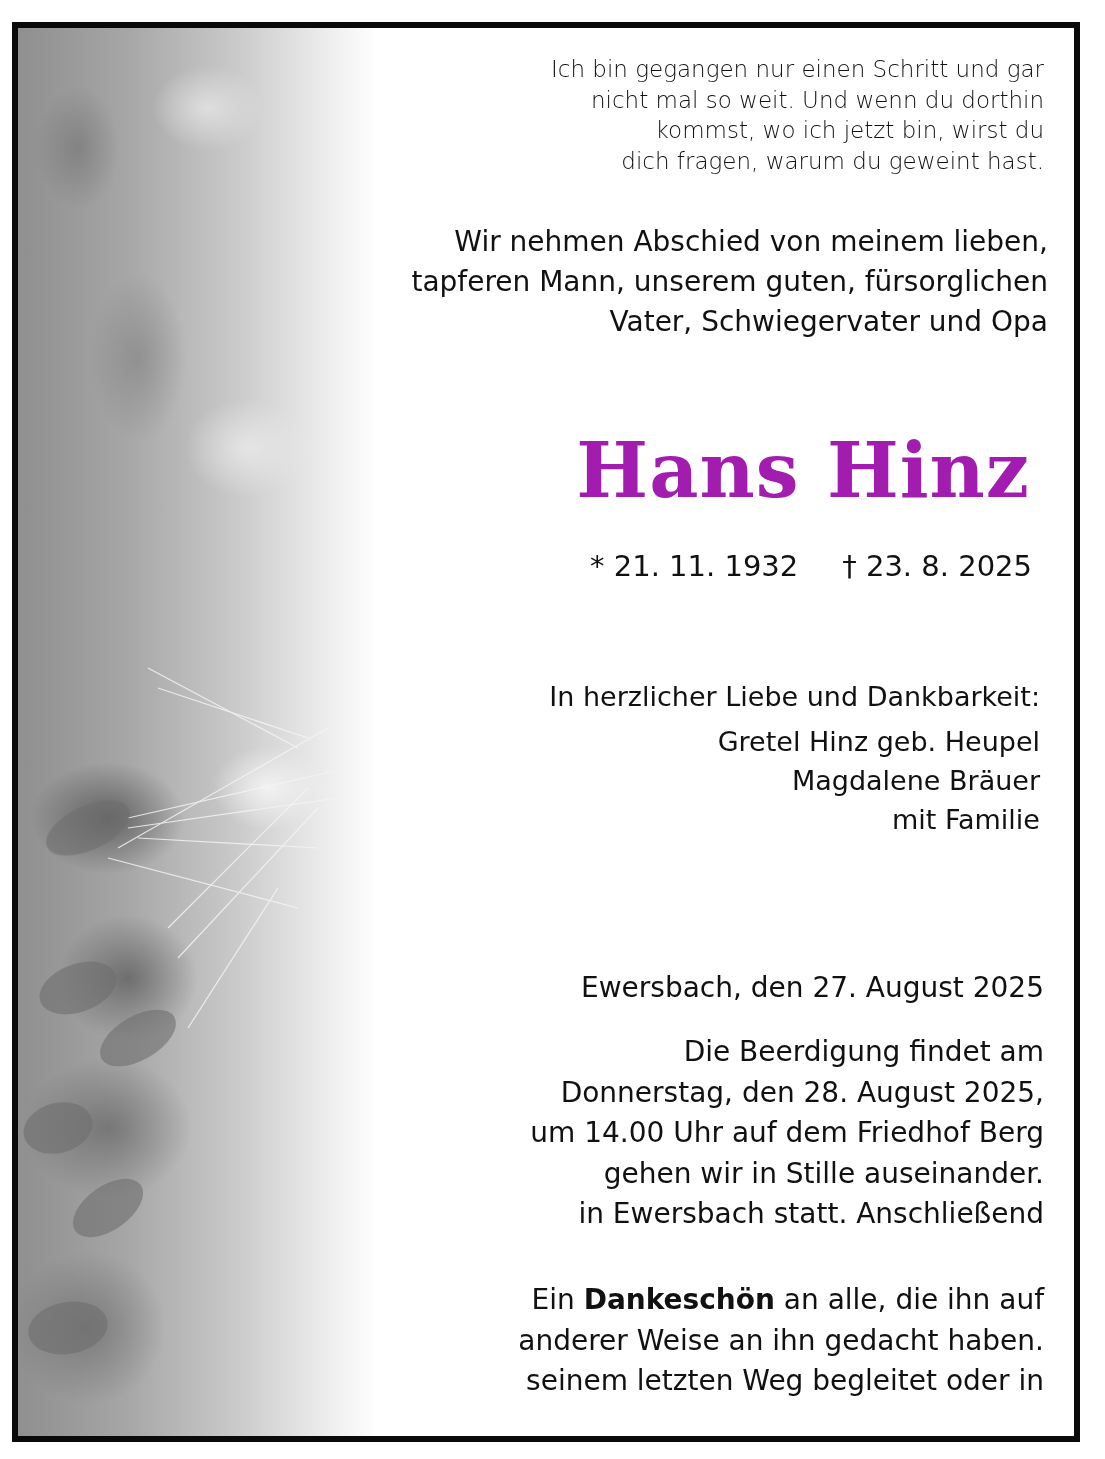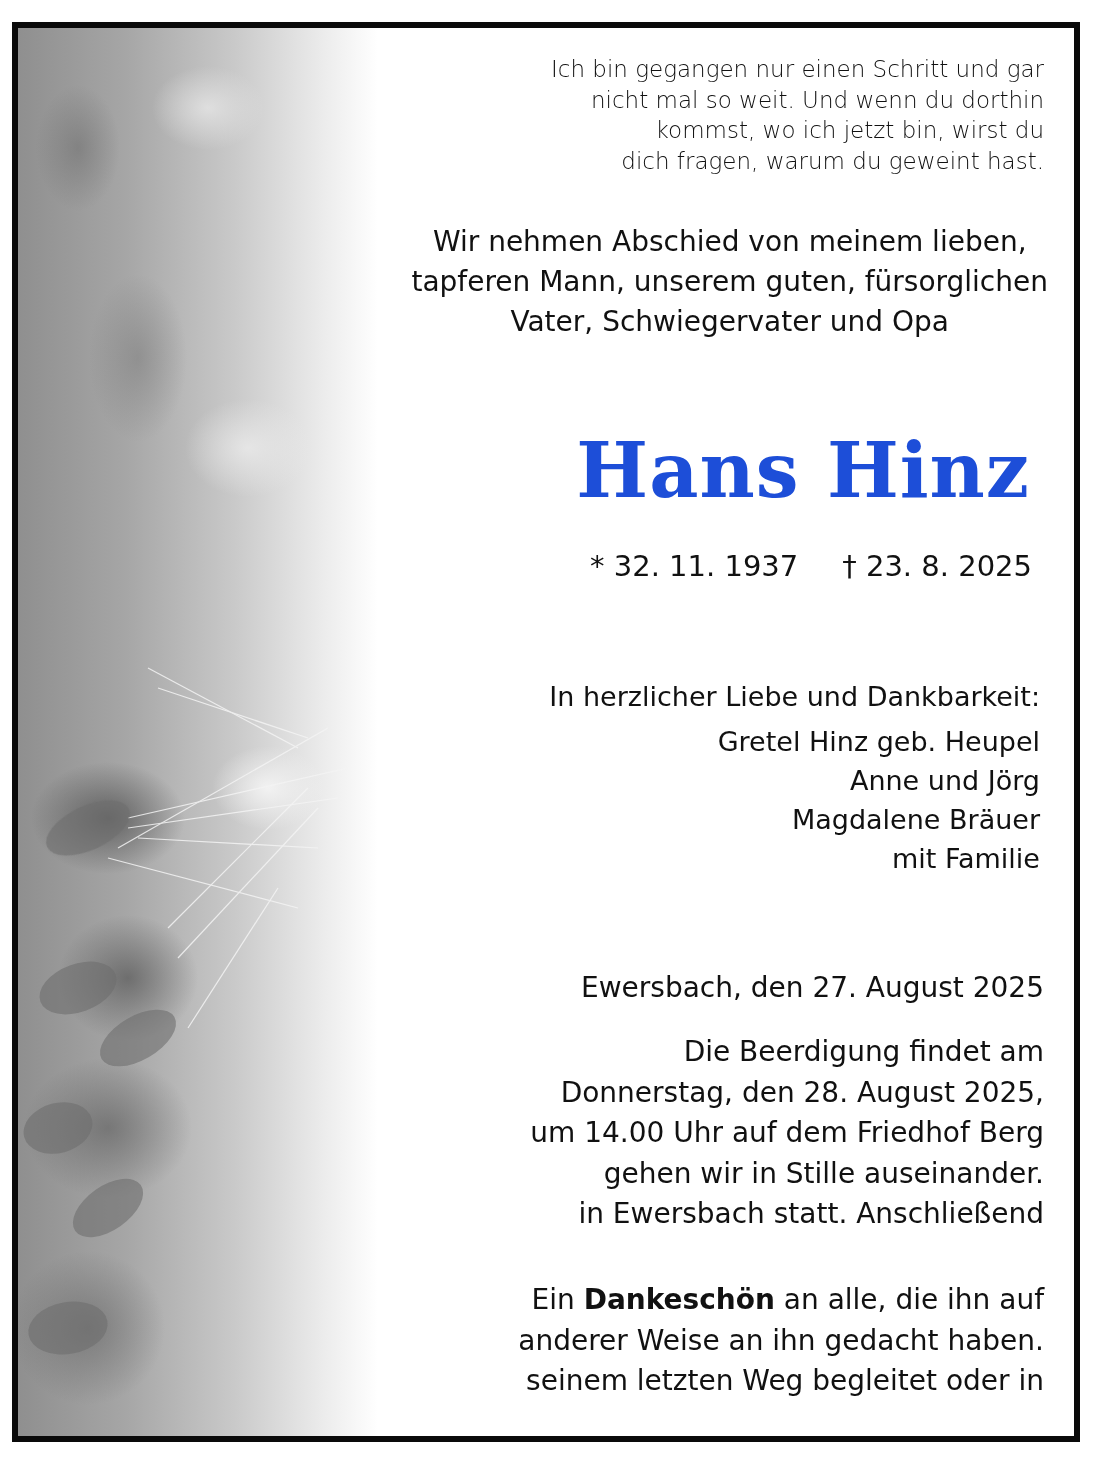--- a/index.html
+++ b/index.html
@@ -22,25 +22,25 @@
       radial-gradient(ellipse 80px 60px at 250px 760px, rgba(245,245,245,0.9), rgba(245,245,245,0) 70%),
       linear-gradient(to right, #8f8f8f 0%, #a6a6a6 30%, #c9c9c9 60%, #ececec 85%, #ffffff 100%);
   }
   .awns { position: absolute; left: 0; top: 0; width: 360px; height: 100%; }
   .text-col {
     position: absolute; right: 30px; top: 0; width: 720px; text-align: right;
     font-family: "DejaVu Sans", sans-serif; color: #111111;
   }
   .poem { position: absolute; right: 0; top: 26px; font-size: 23px; line-height: 30.5px; font-weight: 300; }
   .poem div { white-space: nowrap; }
-  .farewell { position: absolute; right: -4px; top: 194px; font-size: 28px; line-height: 40px; text-align: center; }
+  .farewell { position: absolute; right: -4px; top: 194px; font-size: 28px; line-height: 40px; }
   .farewell div { white-space: nowrap; }
   .name {
     position: absolute; right: 14px; top: 398px; font-family: "DejaVu Serif", serif;
-    font-weight: bold; font-size: 76px; line-height: 90px; letter-spacing: 1px; color: #1d4ed8;
+    font-weight: bold; font-size: 76px; line-height: 90px; letter-spacing: 1px; color: #a21caf;
   }
   .dates { position: absolute; right: 12px; top: 518px; font-size: 29px; line-height: 40px; white-space: nowrap; }
   .dates .gap { display: inline-block; width: 44px; }
   .thanks-intro { position: absolute; right: 4px; top: 650px; font-size: 27px; line-height: 38px; white-space: nowrap; }
   .mourners { position: absolute; right: 4px; top: 694px; font-size: 27px; line-height: 39px; }
   .mourners div { white-space: nowrap; }
   .mourners .b { font-weight: normal; }
   .place-date { position: absolute; right: 0; top: 940px; font-size: 28px; line-height: 40px; white-space: nowrap; }
   .funeral { position: absolute; right: 0; top: 1004px; font-size: 28px; line-height: 40.5px; }
   .funeral div { white-space: nowrap; }
@@ -86,28 +86,27 @@
 
     <div class="farewell">
       <div>Wir nehmen Abschied von meinem lieben,</div>
       <div>tapferen Mann, unserem guten, fürsorglichen</div>
       <div>Vater, Schwiegervater und Opa</div>
     </div>
 
     <div class="name">Hans Hinz</div>
 
     <div class="dates">
-      <span>* 32. 11. 1937</span><span class="gap"></span><span>† 23. 8. 2025</span>
+      <span>* 21. 11. 1932</span><span class="gap"></span><span>† 23. 8. 2025</span>
     </div>
 
     <div class="thanks-intro">In herzlicher Liebe und Dankbarkeit:</div>
 
     <div class="mourners">
       <div><span class="b">Gretel Hinz</span><span> geb. Heupel</span></div>
-      <div><span class="b">Anne und Jörg</span></div>
       <div><span class="b">Magdalene Bräuer</span></div>
       <div><span class="b">mit Familie</span></div>
     </div>
 
     <div class="place-date">Ewersbach, den 27. August 2025</div>
 
     <div class="funeral">
       <div>Die Beerdigung findet am</div>
       <div>Donnerstag, den 28. August 2025,</div>
       <div>um 14.00 Uhr auf dem Friedhof Berg</div>

